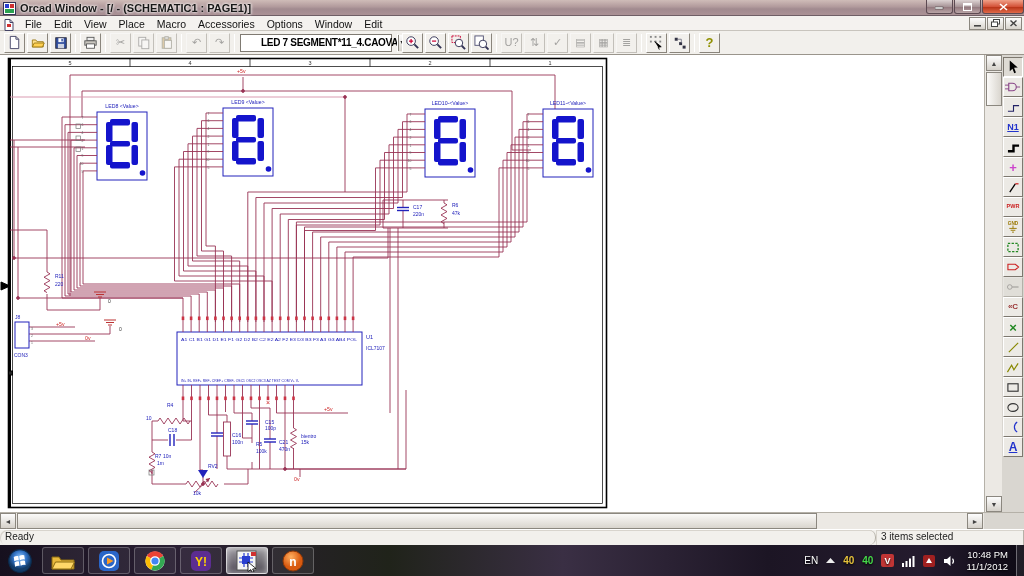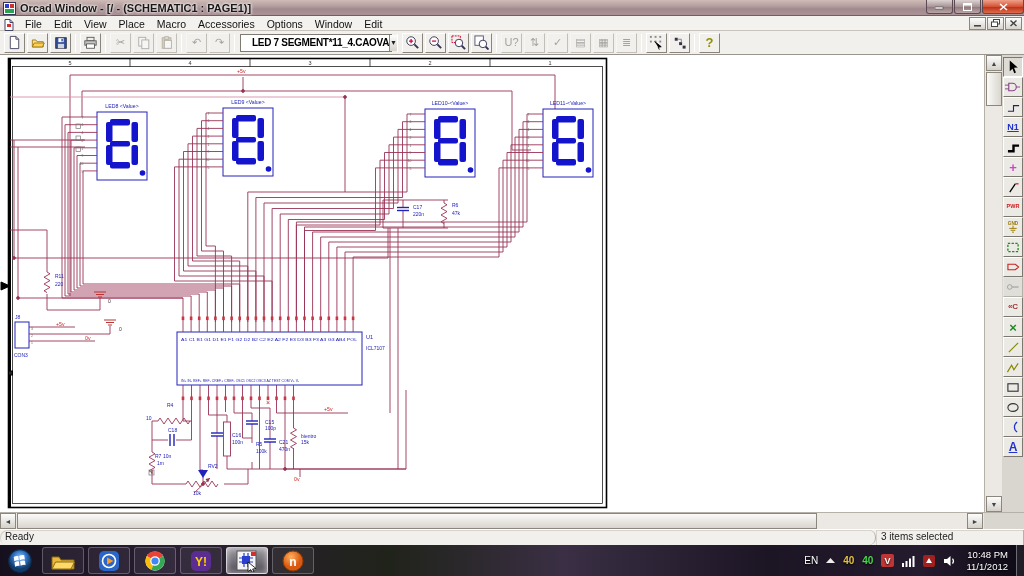--- a/index.html
+++ b/index.html
@@ -33,21 +33,21 @@
   #toolbar { height:24px; background:#f2f0ec; border-bottom:1px solid #9a958c;
     display:flex; align-items:center; padding-left:3px; }
   .tbbtn { width:21px; height:20px; margin:0 1px; display:flex; align-items:center; justify-content:center;
     background:#f2f0ec; border:1px solid; border-color:#ffffff #8a857c #8a857c #ffffff; }
   .tbbtn.dis { opacity:.45; }
   .tbbtn svg { display:block; }
   .tbtxt { font-size:11px; color:#444; line-height:1; }
   .tbsep { width:1px; height:18px; background:#b1aca3; border-right:1px solid #fff; margin:0 3px; }
   #combo { width:152px; height:18px; background:#fff; border:1px solid #7f7a72;
     display:flex; align-items:center; margin:0 2px; }
-  #combo-text { flex:1; font-size:10px; font-weight:700; color:#000; padding-left:11px; white-space:nowrap; letter-spacing:-0.3px; }
+  #combo-text { flex:1; font-size:10px; font-weight:700; color:#000; padding-left:20px; white-space:nowrap; letter-spacing:-0.3px; }
   #combo-arrow { width:15px; height:16px; background:linear-gradient(180deg,#fdfdfd,#d8d4cd);
     border-left:1px solid #8b877f; display:flex; align-items:center; justify-content:center;
     font-size:7px; color:#222; }
 
   
   #workspace { position:relative; height:457px; background:#fff;padding-left:22px; }
   #canvas { position:absolute; left:0; top:0; width:984px; height:457px; background:#fff; overflow:hidden; }
   #vscroll { position:absolute; left:984px; top:0; width:18px; height:457px;
     background:#ece9e4; border-left:1px solid #b5b1a8; }
   .sbtn { position:absolute; left:1px; width:16px; height:16px;

